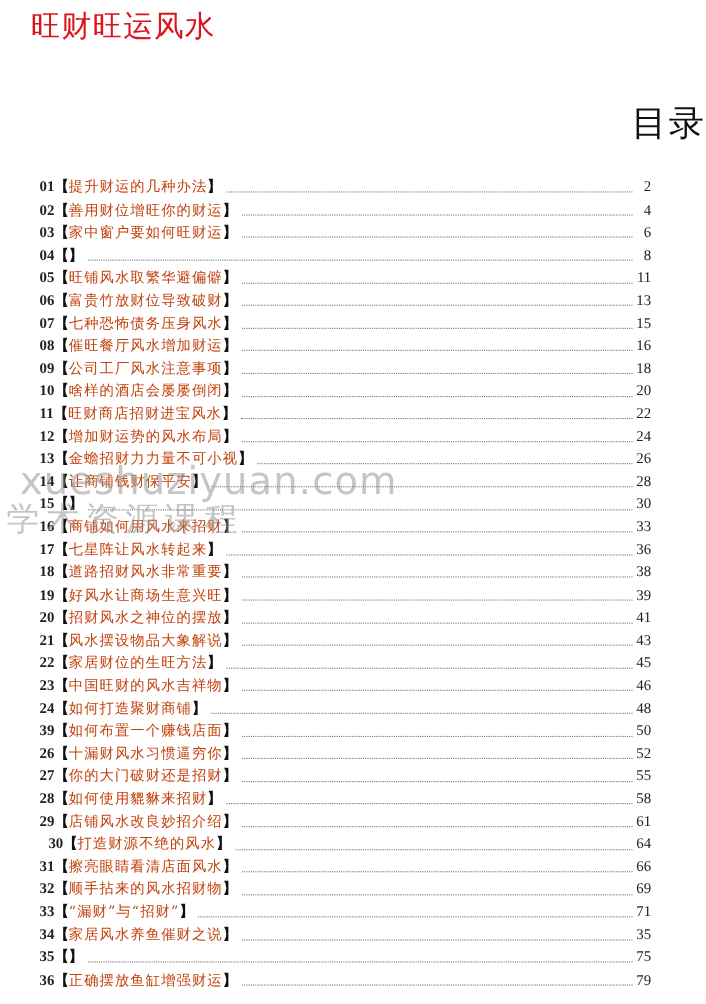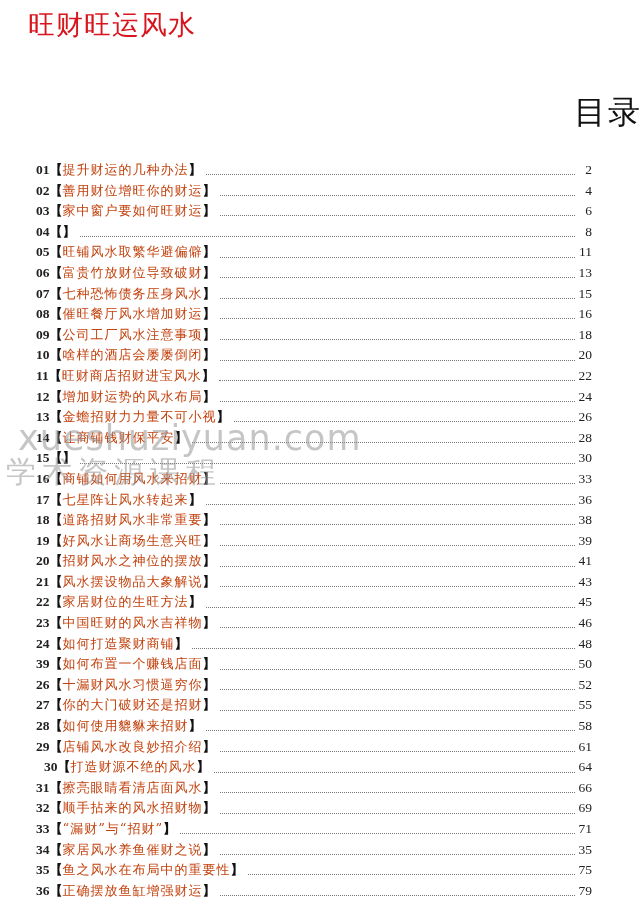--- a/index.html
+++ b/index.html
@@ -319,21 +319,20 @@
     <span class="toc-num">34</span>
     <span class="br">【</span>
     <span class="toc-title">家居风水养鱼催财之说</span>
     <span class="br">】</span>
     <span class="toc-leader"></span>
     <span class="toc-page">35</span>
   </li>
     <li class="toc-row">
     <span class="toc-num">35</span>
     <span class="br">【</span>
-    <span class="toc-title">鱼之风水在布局中的重要性</span>
     <span class="br">】</span>
     <span class="toc-leader"></span>
     <span class="toc-page">75</span>
   </li>
     <li class="toc-row">
     <span class="toc-num">36</span>
     <span class="br">【</span>
     <span class="toc-title">正确摆放鱼缸增强财运</span>
     <span class="br">】</span>
     <span class="toc-leader"></span>

